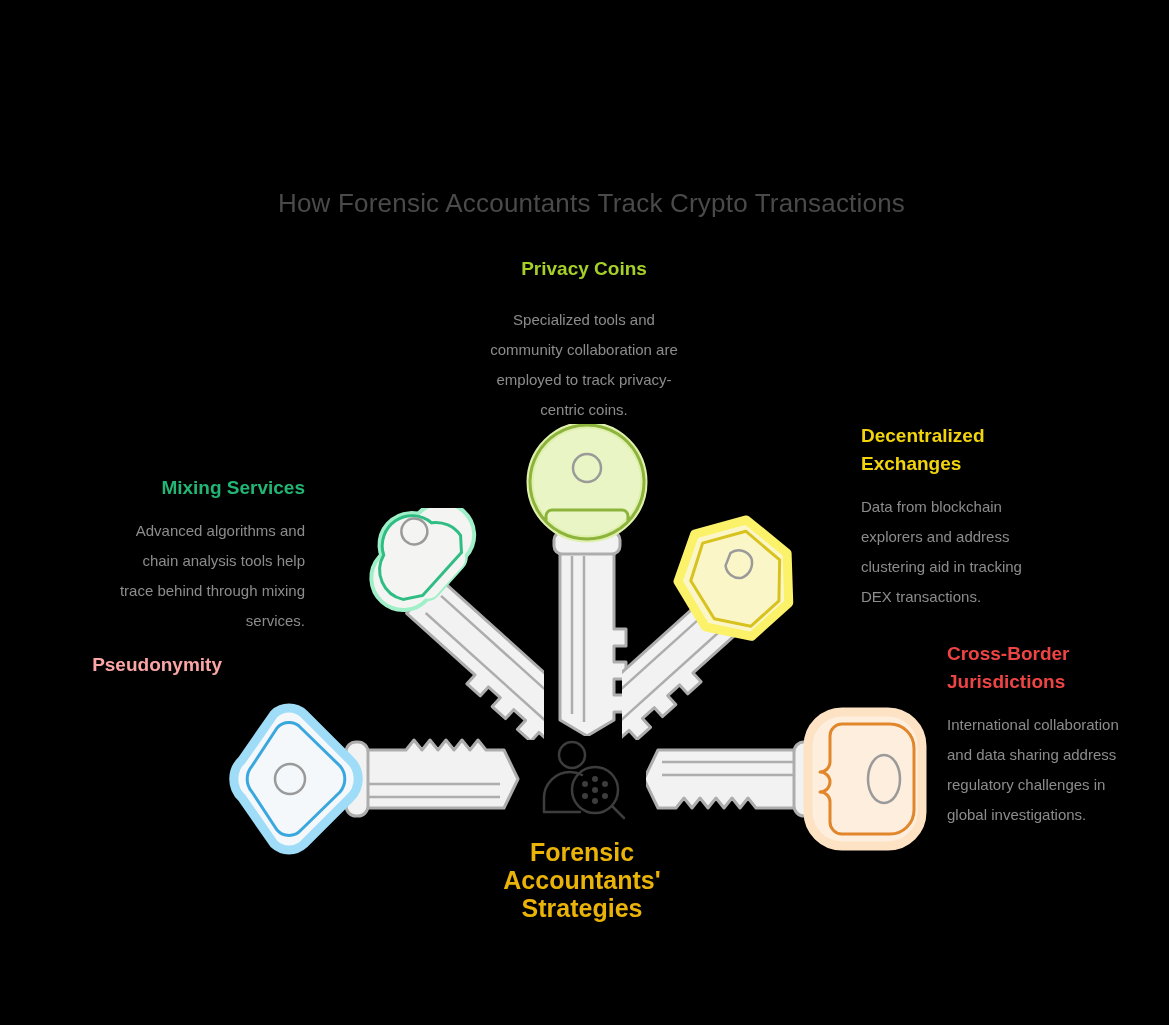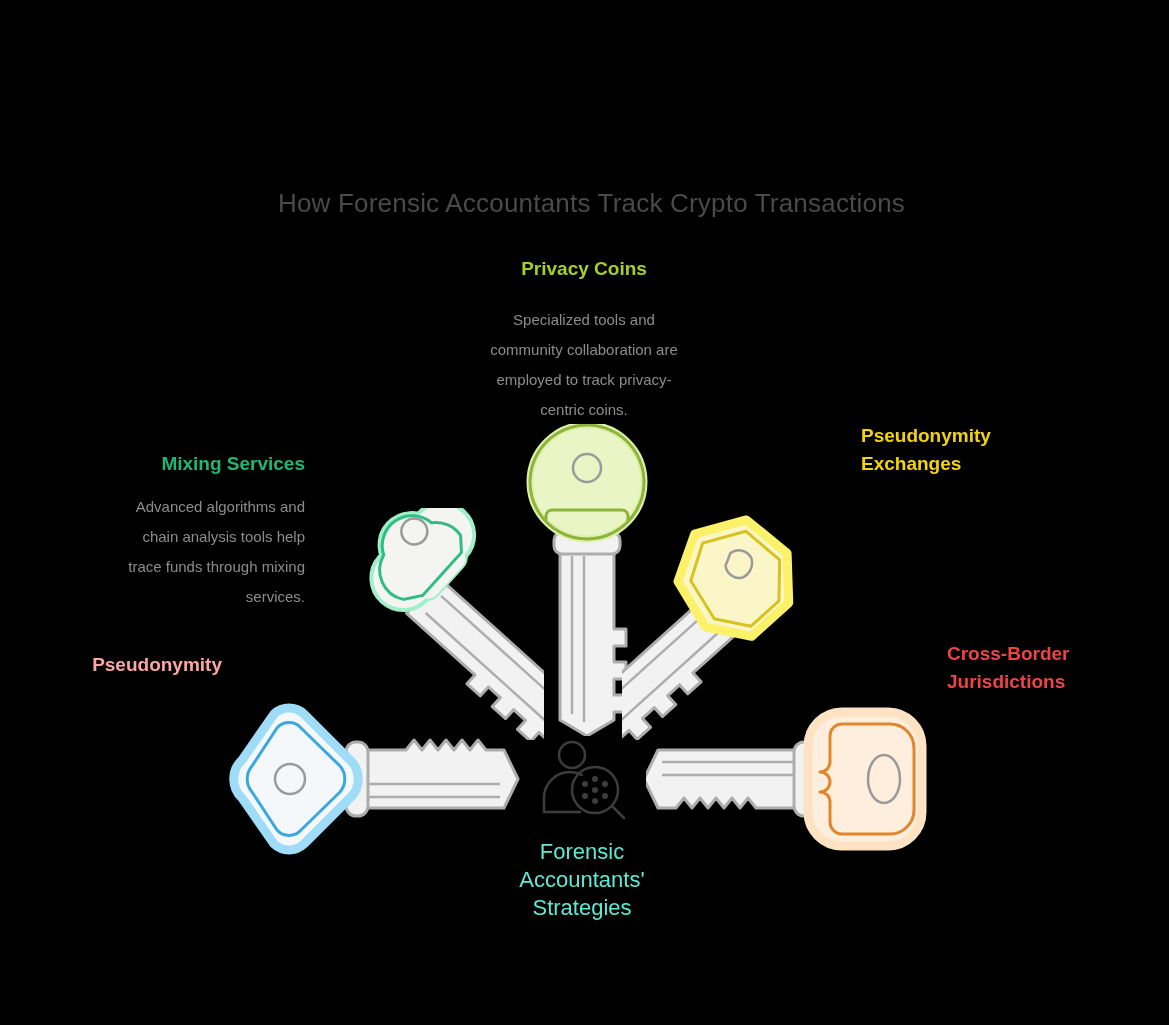--- a/index.html
+++ b/index.html
@@ -55,21 +55,21 @@
   .align-left  { text-align: left;  }
   .align-center{ text-align: center;}
 
   
   #callout-privacy-coins {
     left: 484px; top: 255px; width: 200px;
   }
   #callout-privacy-coins .heading { margin-bottom: 22px; }
 
   #callout-mixing-services {
-    left: 108px; top: 450px; width: 197px;
+    left: 108px; top: 474px; width: 197px;
   }
   #callout-pseudonymity {
     left: 28px; top: 651px; width: 194px;
   }
   #callout-decentralized-exchanges {
     left: 861px; top: 422px; width: 190px;
   }
   #callout-cross-border {
     left: 947px; top: 640px; width: 196px;
   }
@@ -80,24 +80,24 @@
     left: 484px;
     top: 740px;
     width: 196px;
     text-align: center;
   }
   #center-hub .hub-icon {
     display: block;
     margin: 0 auto 14px auto;
   }
   #center-hub .hub-label {
-    font-size: 22px;
-    font-weight: normal;
+    font-size: 25px;
+    font-weight: bold;
     line-height: 28px;
-    color: #5eead4;
+    color: #eab308;
   }
 
   
   .key {
     position: absolute;
   }
   #key-privacy-coins        { left: 498px; top: 424px; }
   #key-mixing-services      { left: 320px; top: 508px; }
   #key-decentralized        { left: 622px; top: 506px; }
   #key-pseudonymity         { left: 228px; top: 698px; }
@@ -243,33 +243,35 @@
     </svg>
   </div>
 
   <div class="callout align-center" id="callout-privacy-coins">
     <div class="heading" style="color:#a6d028">Privacy Coins</div>
     <div class="body">Specialized tools and community collaboration are employed to track privacy-centric coins.</div>
   </div>
 
   <div class="callout align-right" id="callout-mixing-services">
     <div class="heading" style="color:#22b573">Mixing Services</div>
-    <div class="body">Advanced algorithms and chain analysis tools help trace funds through mixing services.</div>
+    <div class="body">Advanced algorithms and chain analysis tools help trace behind through mixing services.</div>
   </div>
 
   <div class="callout align-right" id="callout-pseudonymity">
     <div class="heading" style="color:#fca5a5">Pseudonymity</div>
   </div>
 
   <div class="callout align-left" id="callout-decentralized-exchanges">
-    <div class="heading" style="color:#f2d40c">Pseudonymity Exchanges</div>
+    <div class="heading" style="color:#f2d40c">Decentralized Exchanges</div>
+    <div class="body">Data from blockchain explorers and address clustering aid in tracking DEX transactions.</div>
   </div>
 
   <div class="callout align-left" id="callout-cross-border">
     <div class="heading" style="color:#ef4444">Cross-Border Jurisdictions</div>
+    <div class="body">International collaboration and data sharing address regulatory challenges in global investigations.</div>
   </div>
 
   <div id="center-hub">
     <svg class="hub-icon" width="96" height="84" viewBox="0 0 96 84">
       <circle cx="38" cy="15" r="13" fill="none" stroke="#3d3d3d" stroke-width="2.5"></circle>
       <path d="M10 72 L10 58 a26 26 0 0 1 26 -26
                a26 26 0 0 1 12 3" fill="none" stroke="#3d3d3d" stroke-width="2.5" stroke-linecap="round"></path>
       <line x1="10" y1="72" x2="46" y2="72" stroke="#3d3d3d" stroke-width="2.5" stroke-linecap="round"></line>
       <circle cx="61" cy="50" r="23" fill="none" stroke="#3d3d3d" stroke-width="2.5"></circle>
       <line x1="78" y1="66" x2="90" y2="78" stroke="#3d3d3d" stroke-width="2.5" stroke-linecap="round"></line>

